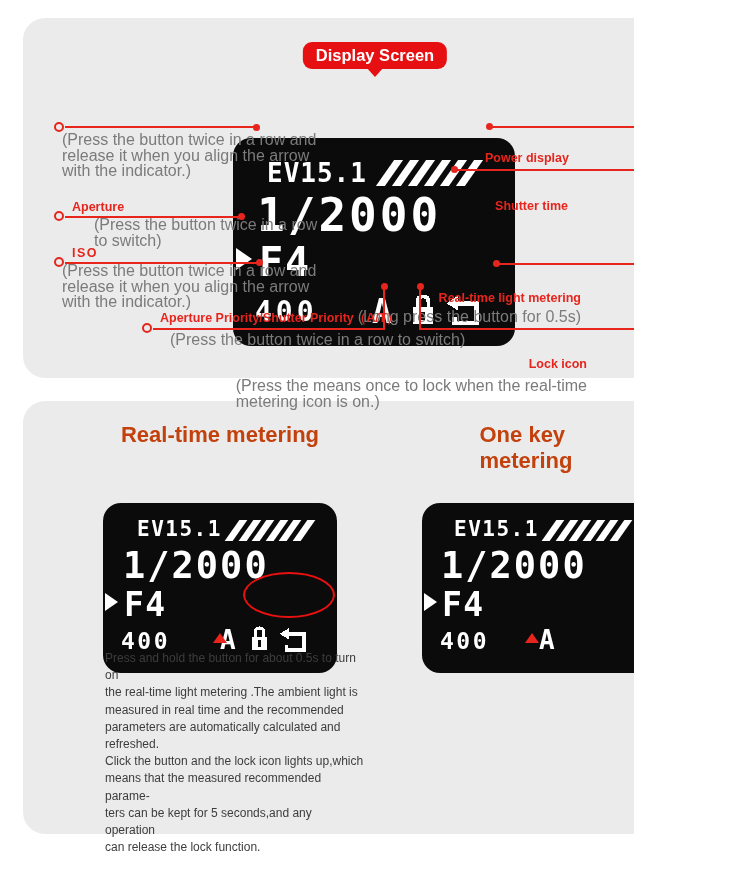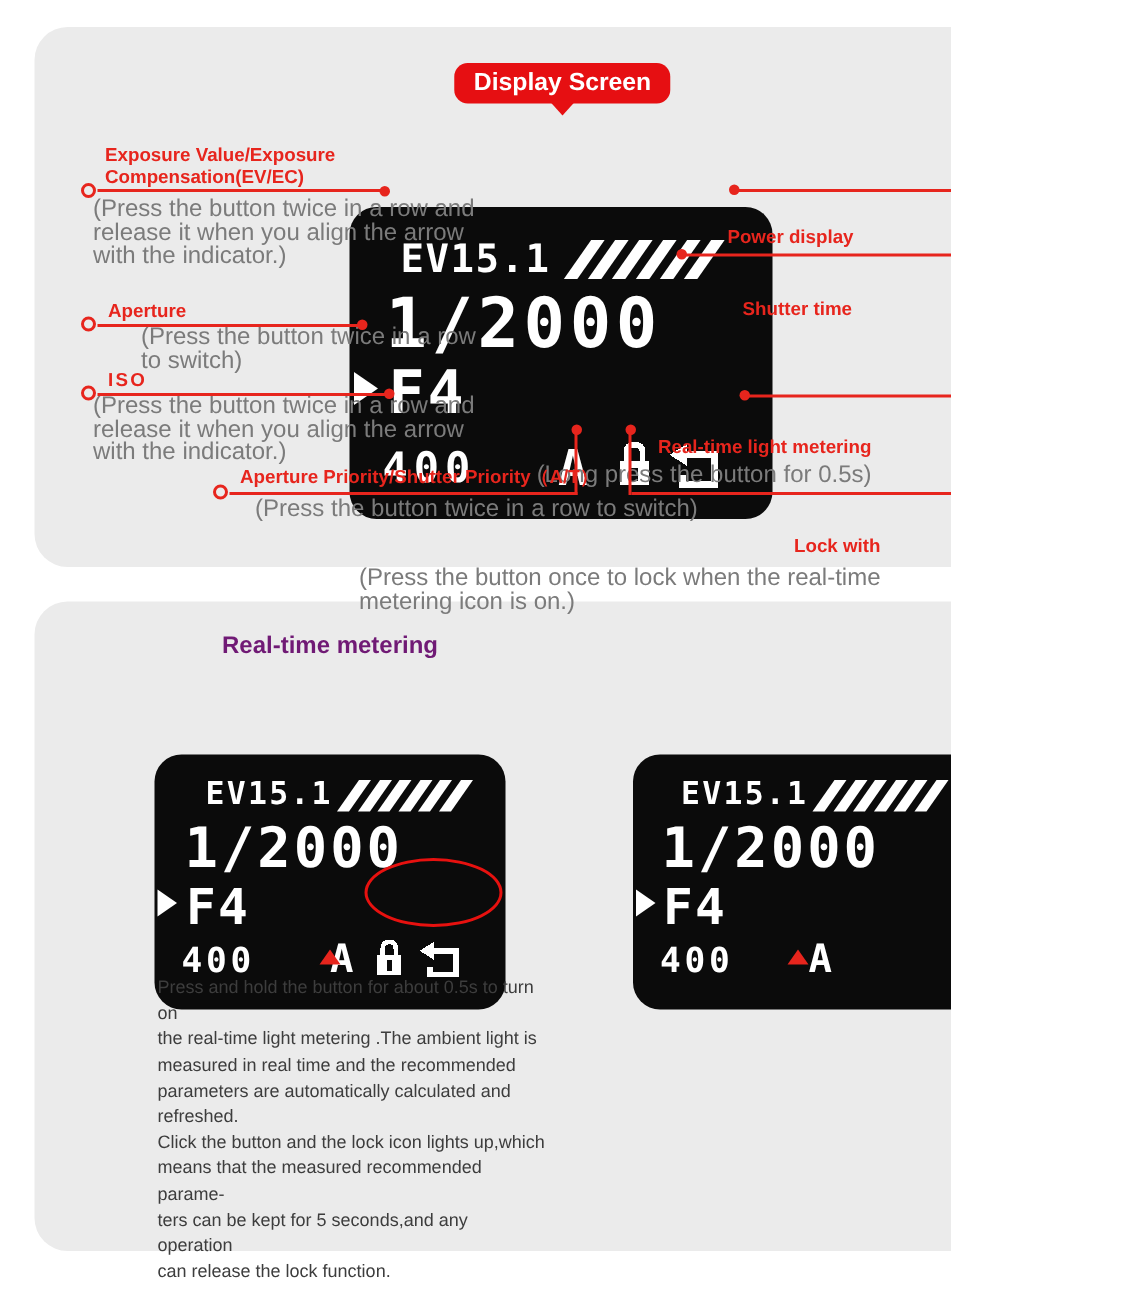--- a/index.html
+++ b/index.html
@@ -32,21 +32,21 @@
   .c-line{position:absolute;height:2.2px;background:#e7251d;z-index:5;}
   .v-line{position:absolute;width:2.2px;background:#e7251d;z-index:5;}
   .c-circle{position:absolute;width:6px;height:6px;border:2.6px solid #e7251d;border-radius:50%;
             background:#ebebeb;z-index:5;}
   .c-dot{position:absolute;width:7px;height:7px;border-radius:50%;background:#e7251d;z-index:5;}
 
   .ann-title{position:absolute;color:#e7251d;font-weight:bold;font-size:12.5px;line-height:15px;z-index:5;}
   .ann-desc{position:absolute;color:#7b7b7b;font-size:16px;line-height:15.5px;z-index:5;}
   .ta-r{margin-top:46px;}
 
-  .heading{position:absolute;color:#701a75;font-weight:bold;font-size:16px;transform:translateX(-50%);z-index:5;}
+  .heading{position:absolute;color:#c2410c;font-weight:bold;font-size:22px;transform:translateX(-50%);z-index:5;}
   .body-text{position:absolute;color:#3d3d3d;font-size:12px;line-height:17.2px;z-index:5;}
 
   .tri-up{position:absolute;width:0;height:0;border-left:7px solid transparent;
           border-right:7px solid transparent;border-bottom:10px solid #e7251d;z-index:5;}
   .ellipse{position:absolute;border:2.4px solid #e7110f;border-radius:50%;z-index:6;}
   svg{display:block;}
 </style>
 </head>
 <body>
 
@@ -80,22 +80,20 @@
       </svg>
     </div>
     <div class="scr-el" style="left:212px;top:158px;">
       <svg width="38" height="31" viewBox="0 0 34 30" shape-rendering="crispEdges">
         <polygon points="0,7 11,0 11,14" fill="#fff"></polygon>
         <path d="M10 7 H29 V26 H8 V20" stroke="#fff" stroke-width="4.5" fill="none"></path>
       </svg>
     </div>
   </div>
 
-  <div class="ann-title pre" style="left:70px;top:96px;">Exposure Value/Exposure
-Compensation(EV/EC)</div>
   <div class="ann-desc pre" style="left:62px;top:132px;">(Press the button twice in a row and
 release it when you align the arrow
 with the indicator.)</div>
   <div class="c-circle" style="left:54px;top:122px;"></div>
   <div class="c-line" style="left:65px;top:126px;width:192px;"></div>
   <div class="c-dot" style="left:253px;top:124px;"></div>
 
   <div class="ann-title" style="left:72px;top:200px;">Aperture</div>
   <div class="ann-desc pre" style="left:64px;top:217px;margin-left:30px;">(Press the button twice in a row
 to switch)</div>
@@ -120,38 +118,39 @@
   <div class="c-circle" style="left:691px;top:164px;"></div>
   <div class="c-line" style="left:454px;top:169px;width:238px;"></div>
   <div class="c-dot" style="left:451px;top:166px;"></div>
 
   <div class="ann-title ta-r" style="right:53px;top:245px;">Real-time light metering</div>
   <div class="ann-desc ta-r" style="right:53px;top:263px;">(Long press the button for 0.5s)</div>
   <div class="c-circle" style="left:691px;top:258px;"></div>
   <div class="c-line" style="left:496px;top:263px;width:196px;"></div>
   <div class="c-dot" style="left:493px;top:260px;"></div>
 
-  <div class="ann-title ta-r" style="right:47px;top:311px;">Lock with</div>
-  <div class="ann-desc ta-r pre" style="right:47px;top:332px;">(Press the button once to lock when the real-time
+  <div class="ann-title ta-r" style="right:47px;top:311px;">Lock icon</div>
+  <div class="ann-desc ta-r pre" style="right:47px;top:332px;">(Press the means once to lock when the real-time
 metering icon is on.)</div>
   <div class="c-circle" style="left:695px;top:323px;"></div>
   <div class="c-line" style="left:421px;top:328px;width:275px;"></div>
   <div class="v-line" style="left:419px;top:287px;height:43px;"></div>
   <div class="c-dot" style="left:417px;top:283px;"></div>
 
   <div class="ann-title" style="left:160px;top:311px;">Aperture Priority/Shutter Priority（A/T）</div>
   <div class="ann-desc" style="left:170px;top:332px;">(Press the button twice in a row to switch)</div>
   <div class="c-circle" style="left:142px;top:323px;"></div>
   <div class="c-line" style="left:153px;top:328px;width:232px;"></div>
   <div class="v-line" style="left:383px;top:287px;height:43px;"></div>
   <div class="c-dot" style="left:381px;top:283px;"></div>
 
   <div class="card" style="left:23px;top:401px;width:704px;height:433px;"></div>
 
   <div class="heading" style="left:220px;top:422px;">Real-time metering</div>
+  <div class="heading" style="left:531px;top:422px;">One key metering</div>
 
   <div class="screen" style="left:103px;top:455px;width:234px;height:170px;">
     <div class="scr-el" style="left:34px;top:16px;font-size:21px;letter-spacing:1.5px;">EV15.1</div>
     <div class="bars bars-sm" style="left:129px;top:17px;">
       <div class="bar"></div>
         <div class="bar"></div>
         <div class="bar"></div>
         <div class="bar"></div>
         <div class="bar"></div>
         <div class="bar"></div>

